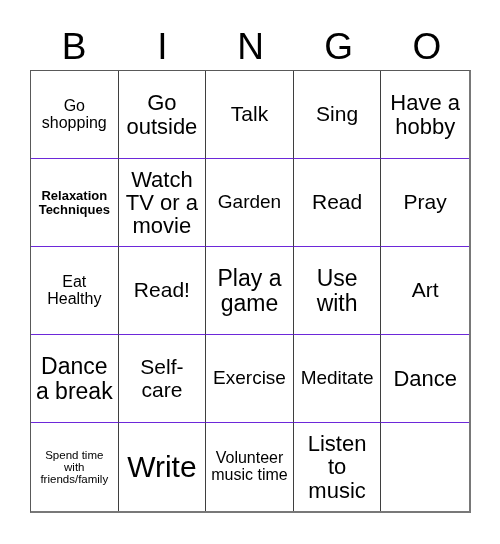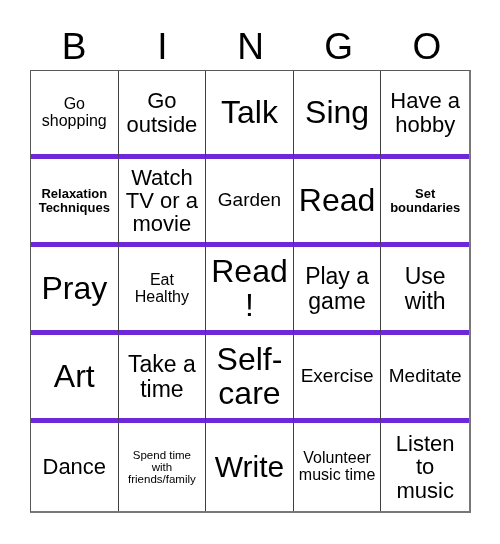--- a/index.html
+++ b/index.html
@@ -54,39 +54,39 @@
     border-right: 2px solid #787878;
     border-bottom: 2px solid #787878;
     display: grid;
     grid-template-columns: repeat(5, 1fr);
     grid-template-rows: repeat(5, 1fr);
     background: #ffffff;
   }
   .cell {
     box-sizing: border-box;
     border-right: 1px solid #3f3f3f;
-    border-bottom: 5px solid #6d28d9;
+    border-bottom: 1px solid #6d28d9;
     display: flex;
     align-items: center;
     justify-content: center;
     text-align: center;
     padding: 1px 3px;
     overflow: hidden;
     background: #ffffff;
   }
   .cell:nth-child(5n) { border-right: none; }
   .cell:nth-child(n+21) { border-bottom: none; }
   .cell .txt {
     display: block;
     width: 100%;
     line-height: 1.06;
     word-wrap: break-word;
   }
   
-  .fs-xxl .txt { font-size: 32px; }
+  .fs-xxl .txt { font-size: 21px; }
   .fs-xl  .txt { font-size: 30px; text-align: center; }
   .fs-l   .txt { font-size: 23px; }
   .fs-m   .txt { font-size: 22px; }
   .fs-s   .txt { font-size: 19px; }
   .fs-xs  .txt { font-size: 16px; }
   .fs-xxs .txt { font-size: 13px; font-weight: bold; }
   .fs-tiny .txt { font-size: 11.5px; }
 </style>
 </head>
 <body>
@@ -124,23 +124,20 @@
       </div>
     <div class="cell fs-m">
         <span class="txt">Watch TV or a movie</span>
       </div>
     <div class="cell fs-s">
         <span class="txt">Garden</span>
       </div>
     <div class="cell fs-xxl">
         <span class="txt">Read</span>
       </div>
-    <div class="cell fs-xxs">
-        <span class="txt">Set boundaries</span>
-      </div>
 
     <div class="cell fs-xxl">
         <span class="txt">Pray</span>
       </div>
     <div class="cell fs-xs">
         <span class="txt">Eat Healthy</span>
       </div>
     <div class="cell fs-xxl">
         <span class="txt">Read!</span>
       </div>
@@ -148,21 +145,21 @@
         <span class="txt">Play a game</span>
       </div>
     <div class="cell fs-l">
         <span class="txt">Use with</span>
       </div>
 
     <div class="cell fs-xxl">
         <span class="txt">Art</span>
       </div>
     <div class="cell fs-l">
-        <span class="txt">Take a time</span>
+        <span class="txt">Dance a break</span>
       </div>
     <div class="cell fs-xxl">
         <span class="txt">Self-care</span>
       </div>
     <div class="cell fs-s">
         <span class="txt">Exercise</span>
       </div>
     <div class="cell fs-s">
         <span class="txt">Meditate</span>
       </div>

